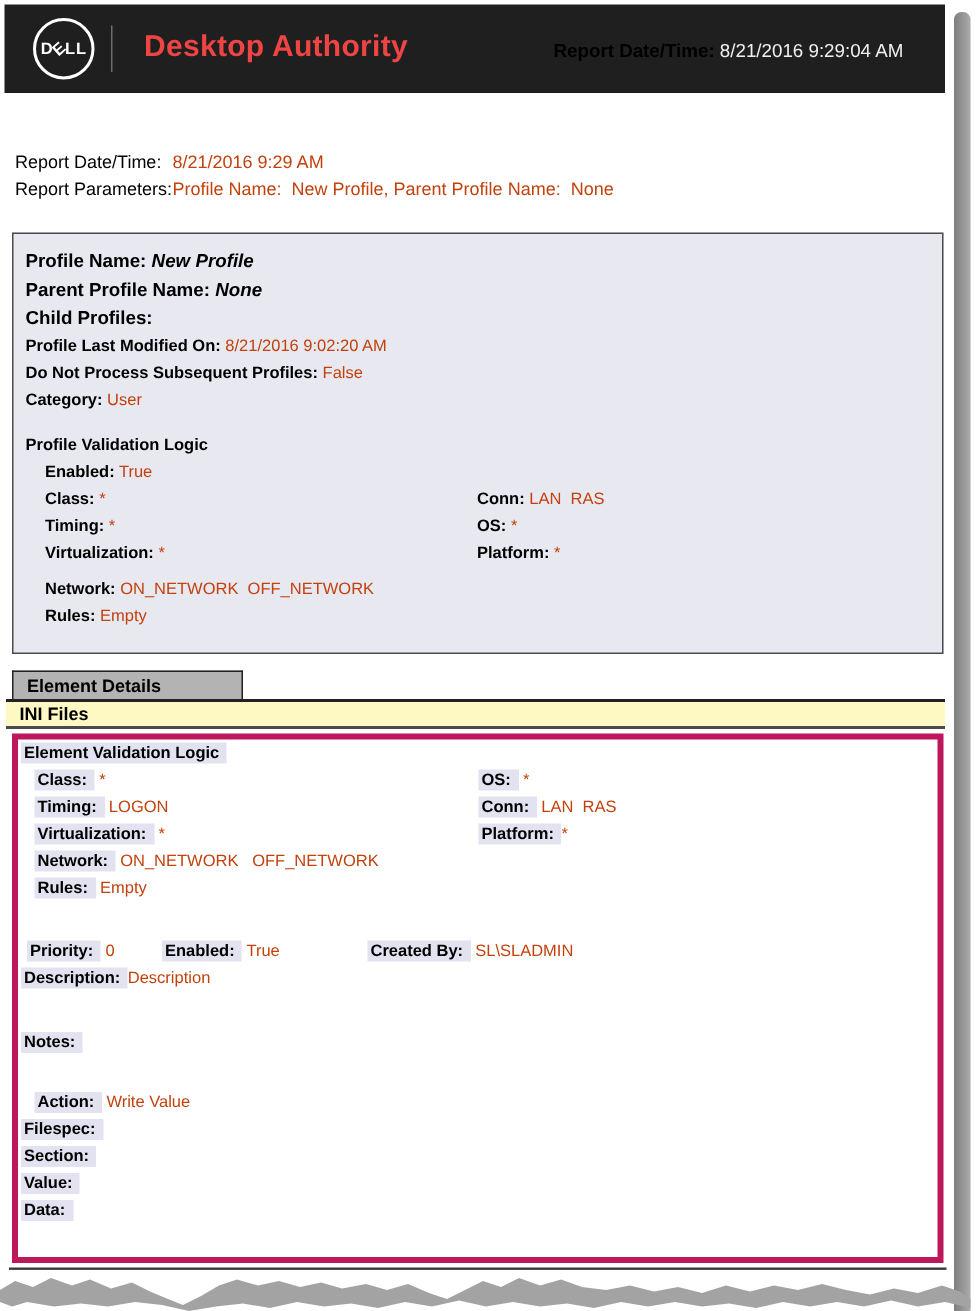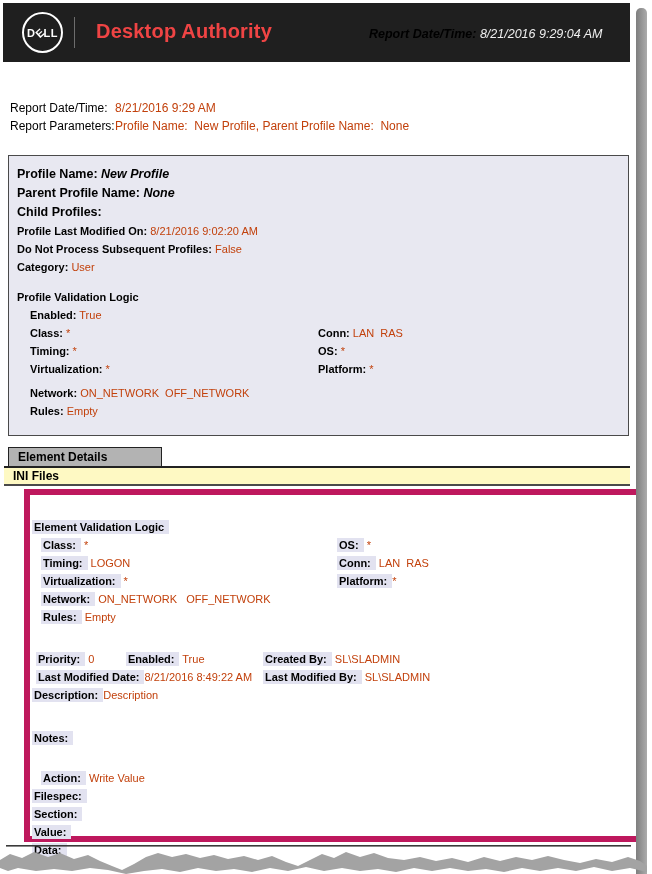--- a/index.html
+++ b/index.html
@@ -8,21 +8,21 @@
 
   
   .topbar { position:absolute; left:3px; top:3px; width:627px; height:59px; background:#1f1f1f; }
   .logo-circle { position:absolute; left:19px; top:9px; width:41px; height:41px;
     border:2.5px solid #fff; border-radius:50%; display:flex; align-items:center; justify-content:center; }
   .logo-text { color:#fff; font-size:11px; font-weight:bold; letter-spacing:.5px; }
   .logo-ch { display:inline-block; }
   .logo-ch:nth-child(2) { transform:rotate(-42deg); }
   .topbar-divider { position:absolute; left:71px; top:14px; width:1px; height:31px; background:rgba(255,255,255,.35); }
   .product-name { position:absolute; left:93px; top:17px; color:#ef4444; font-size:20px; font-weight:600; letter-spacing:.2px; }
-  .hdr-report { position:absolute; left:366px; top:24px; color:#fff; font-size:12.5px; white-space:pre;font-style:italic; }
+  .hdr-report { position:absolute; left:366px; top:24px; color:#fff; font-size:12.5px; white-space:pre; }
   .hdr-report .lbl { font-weight:bold; }
   .hdr-report .val { font-weight:normal; color:#efefef; }
 
   
   .report-title { position:absolute; left:10px; top:71px; font-size:17.5px; font-weight:bold; font-style:italic; color:#000; letter-spacing:-.2px; }
   .meta-row { position:absolute; left:10px; font-size:12px; color:#000; white-space:pre; }
   .meta-row .meta-label { display:inline-block; width:105px; }
   .meta-date { top:101px; }
   .meta-params { top:119px; }
 
@@ -42,22 +42,22 @@
 
   
   .element-tab { position:absolute; left:8px; top:447px; width:154px; height:19px;
     background:#b3b3b3; border:1px solid #222; border-bottom:none;
     font-size:12px; font-weight:bold; line-height:18px; padding-left:9px; color:#000; }
   .ini-bar { position:absolute; left:4px; top:466px; width:626px; height:20px;
     background:#fef9c3; border-top:2px solid #222; border-bottom:2px solid #4a4a4a;
     font-size:12px; font-weight:bold; line-height:16px; padding-left:9px; color:#000; }
 
   
-  .element-box { position:absolute; left:24px; top:489px; width:621px; height:353px;
-    background:#fff; border:6px solid #be185d; padding:23px 4px; }
+  .element-box { position:absolute; left:8px; top:489px; width:621px; height:353px;
+    background:#fff; border:4px solid #be185d; padding:0 4px; }
   .hl { background:#e2e2f0; padding:1px 5px 1px 2px; margin-left:-2px; }
   .element-box .rightcol { left:305px; }
   .indent9 { margin-left:9px; }
   .sp24 { height:24px; } .sp25 { height:25px; } .sp22 { height:22px; }
   .abs { position:absolute; top:0; }
 
   
   .right-shadow { position:absolute; left:636px; top:8px; width:11px; height:866px;
     background:linear-gradient(to right,#7e7e7e,#ababab); border-radius:5px 5px 0 0; }
   .tear { position:absolute; left:0; top:844px; width:652px; height:30px; }
@@ -124,24 +124,20 @@
       <span class="rightcol"><span class="lbl hl">Platform:</span><span class="val">*</span></span>
     </div>
     <div class="row"><span class="indent9"><span class="lbl hl">Network:</span> <span class="val">ON_NETWORK   OFF_NETWORK</span></span></div>
     <div class="row"><span class="indent9"><span class="lbl hl">Rules:</span> <span class="val">Empty</span></span></div>
     <div class="sp24"></div>
     <div class="row">
       <span class="abs" style="left:4px"><span class="lbl hl">Priority:</span> <span class="val">0</span></span>
       <span class="abs" style="left:94px"><span class="lbl hl">Enabled:</span>  <span class="val">True</span></span>
       <span class="abs" style="left:231px"><span class="lbl hl">Created By:</span> <span class="val">SL\SLADMIN</span></span>
     </div>
-    <div class="row">
-      <span class="abs" style="left:4px"><span class="lbl hl">Last Modified Date:</span><span class="val">8/21/2016 8:49:22 AM</span></span>
-      <span class="abs" style="left:231px"><span class="lbl hl">Last Modified By:</span> <span class="val">SL\SLADMIN</span></span>
-    </div>
     <div class="row"><span class="lbl hl">Description:</span><span class="val">Description</span></div>
     <div class="sp25"></div>
     <div class="row"><span class="lbl hl">Notes:</span></div>
     <div class="sp22"></div>
     <div class="row"><span class="indent9"><span class="lbl hl">Action:</span> <span class="val">Write Value</span></span></div>
     <div class="row"><span class="lbl hl">Filespec:</span></div>
     <div class="row"><span class="lbl hl">Section:</span></div>
     <div class="row"><span class="lbl hl">Value:</span></div>
     <div class="row"><span class="lbl hl">Data:</span></div>
   </div>

